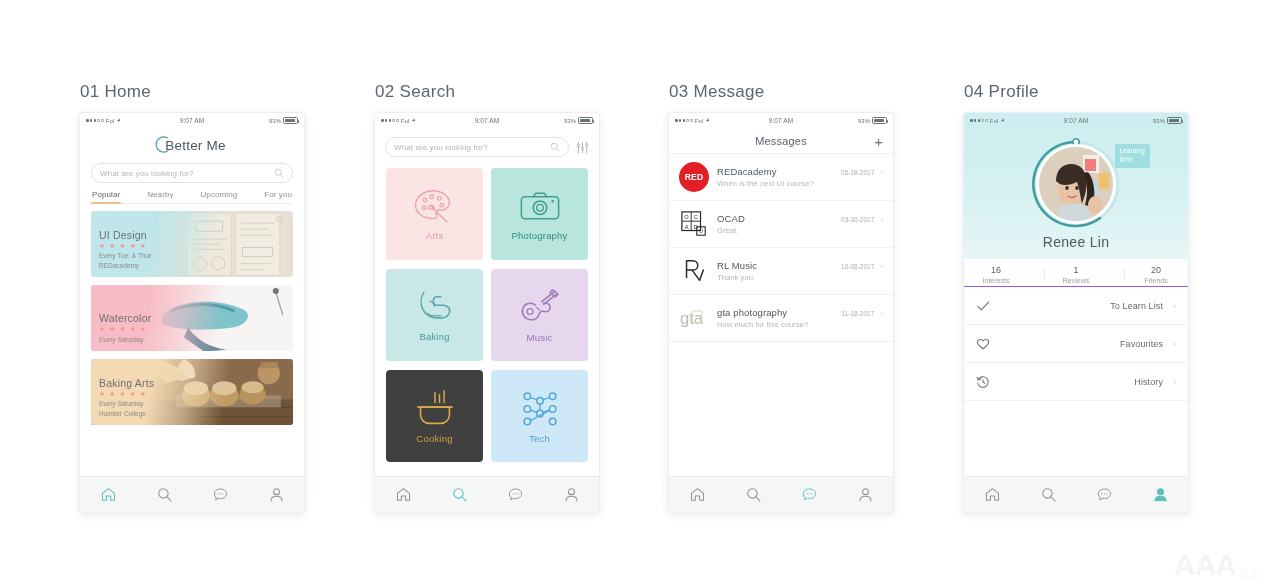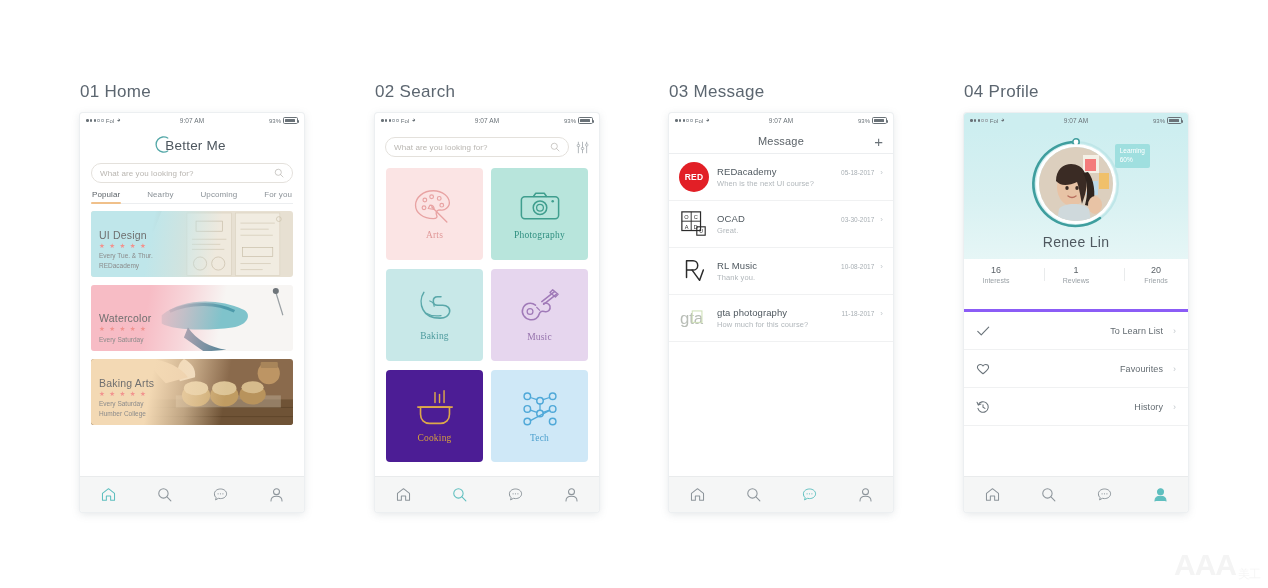--- a/index.html
+++ b/index.html
@@ -129,21 +129,21 @@
   .s2-top .searchbar { margin: 0; flex: 1 1 auto; }
   .grid {
     display: grid; grid-template-columns: 1fr 1fr;
     gap: 9px 8px; padding: 11px 11px 0;
   }
   .tile {
     height: 92px; border-radius: 4px;
     display: flex; flex-direction: column;
     align-items: center; justify-content: center; gap: 6px;
   }
-  .tile-label { font-size: 9.5px; letter-spacing: .2px; font-family: Liberation Serif, serif; }
+  .tile-label { font-size: 9.5px; letter-spacing: .2px; }
 
   
   .msg-head {
     height: 26px; display: flex; align-items: center; justify-content: center;
     position: relative; border-bottom: 1px solid #eceef0;
   }
   .msg-head-title { font-size: 11px; color: #5b6268; letter-spacing: .2px; }
   .msg-plus {
     position: absolute; right: 10px; top: 50%; transform: translateY(-50%);
     font-size: 15px; color: #6a7278; line-height: 1; font-weight: 300;
@@ -180,22 +180,22 @@
     position: absolute; right: -28px; top: 6px;
     background: #9fdfdf; color: #ffffff; font-size: 6.5px; line-height: 1.35;
     padding: 3px 5px; border-radius: 2px; text-align: left; white-space: nowrap;
   }
   .p-badge::after {
     content:""; position:absolute; left:-3px; top:7px;
     border:3px solid transparent; border-right-color:#9fdfdf;
   }
   .p-name { font-size: 14px; color: #4f585f; margin-top: 4px; letter-spacing: .3px; }
   .p-stats {
-    display: flex; background: #fff; border-bottom: 3px solid #8b5cf6;
-    padding: 6px 0 25px;
+    display: flex; background: #fff; border-bottom: 1px solid #8b5cf6;
+    padding: 6px 0 2px;
     gap: 16px;
   }
   .p-stat { flex: 1 1 0; text-align: center; position: relative; }
   .p-stat + .p-stat::before {
     content:""; position:absolute; left:0; top:3px; bottom:3px; width:1px; background:#e9ebec;
   }
   .p-stat-num { font-size: 9px; color: #5b6268; }
   .p-stat-lbl { font-size: 7px; color: #9aa1a6; margin-top: 2px; }
   .p-row {
     display: flex; align-items: center; gap: 10px;
@@ -460,21 +460,21 @@
               <path d="M19 19 c-5-4-12-2-14 4 -2 5 2 11 8 12 5 1 9-2 10-6 1-3 3-4 6-3 4 1 7-2 6-6 -1-3-4-4-7-3" stroke="#a07ab8" stroke-width="1.7" stroke-linejoin="round" stroke-linecap="round"></path>
               <circle cx="13" cy="26" r="3.2" stroke="#a07ab8" stroke-width="1.4"></circle>
               <path d="M26 15 L40 4" stroke="#a07ab8" stroke-width="1.7" stroke-linecap="round"></path>
               <path d="M28 18 L42 7" stroke="#a07ab8" stroke-width="1.7" stroke-linecap="round"></path>
               <path d="M38 2 l6 5 -3 3 -6-5 Z" stroke="#a07ab8" stroke-width="1.5" stroke-linejoin="round"></path>
               <path d="M20 21 l4 4" stroke="#a07ab8" stroke-width="1.3"></path>
             </svg>
             <span class="tile-label" style="color:#9572ac">Music</span>
           </div>
 
-          <div class="tile" style="background:#4c1d95">
+          <div class="tile" style="background:#404040">
             <svg width="44" height="38" viewBox="0 0 48 42" fill="none">
               <path d="M8 20 h32 v8 c0 6-4 10-10 10 H18 c-6 0-10-4-10-10 Z" stroke="#dda84a" stroke-width="1.8" stroke-linejoin="round"></path>
               <line x1="5" y1="20" x2="43" y2="20" stroke="#dda84a" stroke-width="1.8" stroke-linecap="round"></line>
               <g stroke="#dda84a" stroke-width="1.6" stroke-linecap="round">
                 <line x1="24" y1="4" x2="24" y2="15"></line>
                 <line x1="29" y1="6" x2="29" y2="15"></line>
                 <line x1="34" y1="2" x2="34" y2="15"></line>
               </g>
             </svg>
             <span class="tile-label" style="color:#d49f3f">Cooking</span>
@@ -549,21 +549,21 @@
         <div class="sb-right">
           <span class="batt-txt">93%</span>
           <span class="batt">
               <span></span>
             </span>
         </div>
       </div>
 
       <div class="body">
         <div class="msg-head">
-          <span class="msg-head-title">Message</span>
+          <span class="msg-head-title">Messages</span>
           <span class="msg-plus">+</span>
         </div>
 
         <div>
 
           <div class="msg-row">
             <div class="av">
               <div class="av-red">RED</div>
             </div>
             <div class="msg-body">

